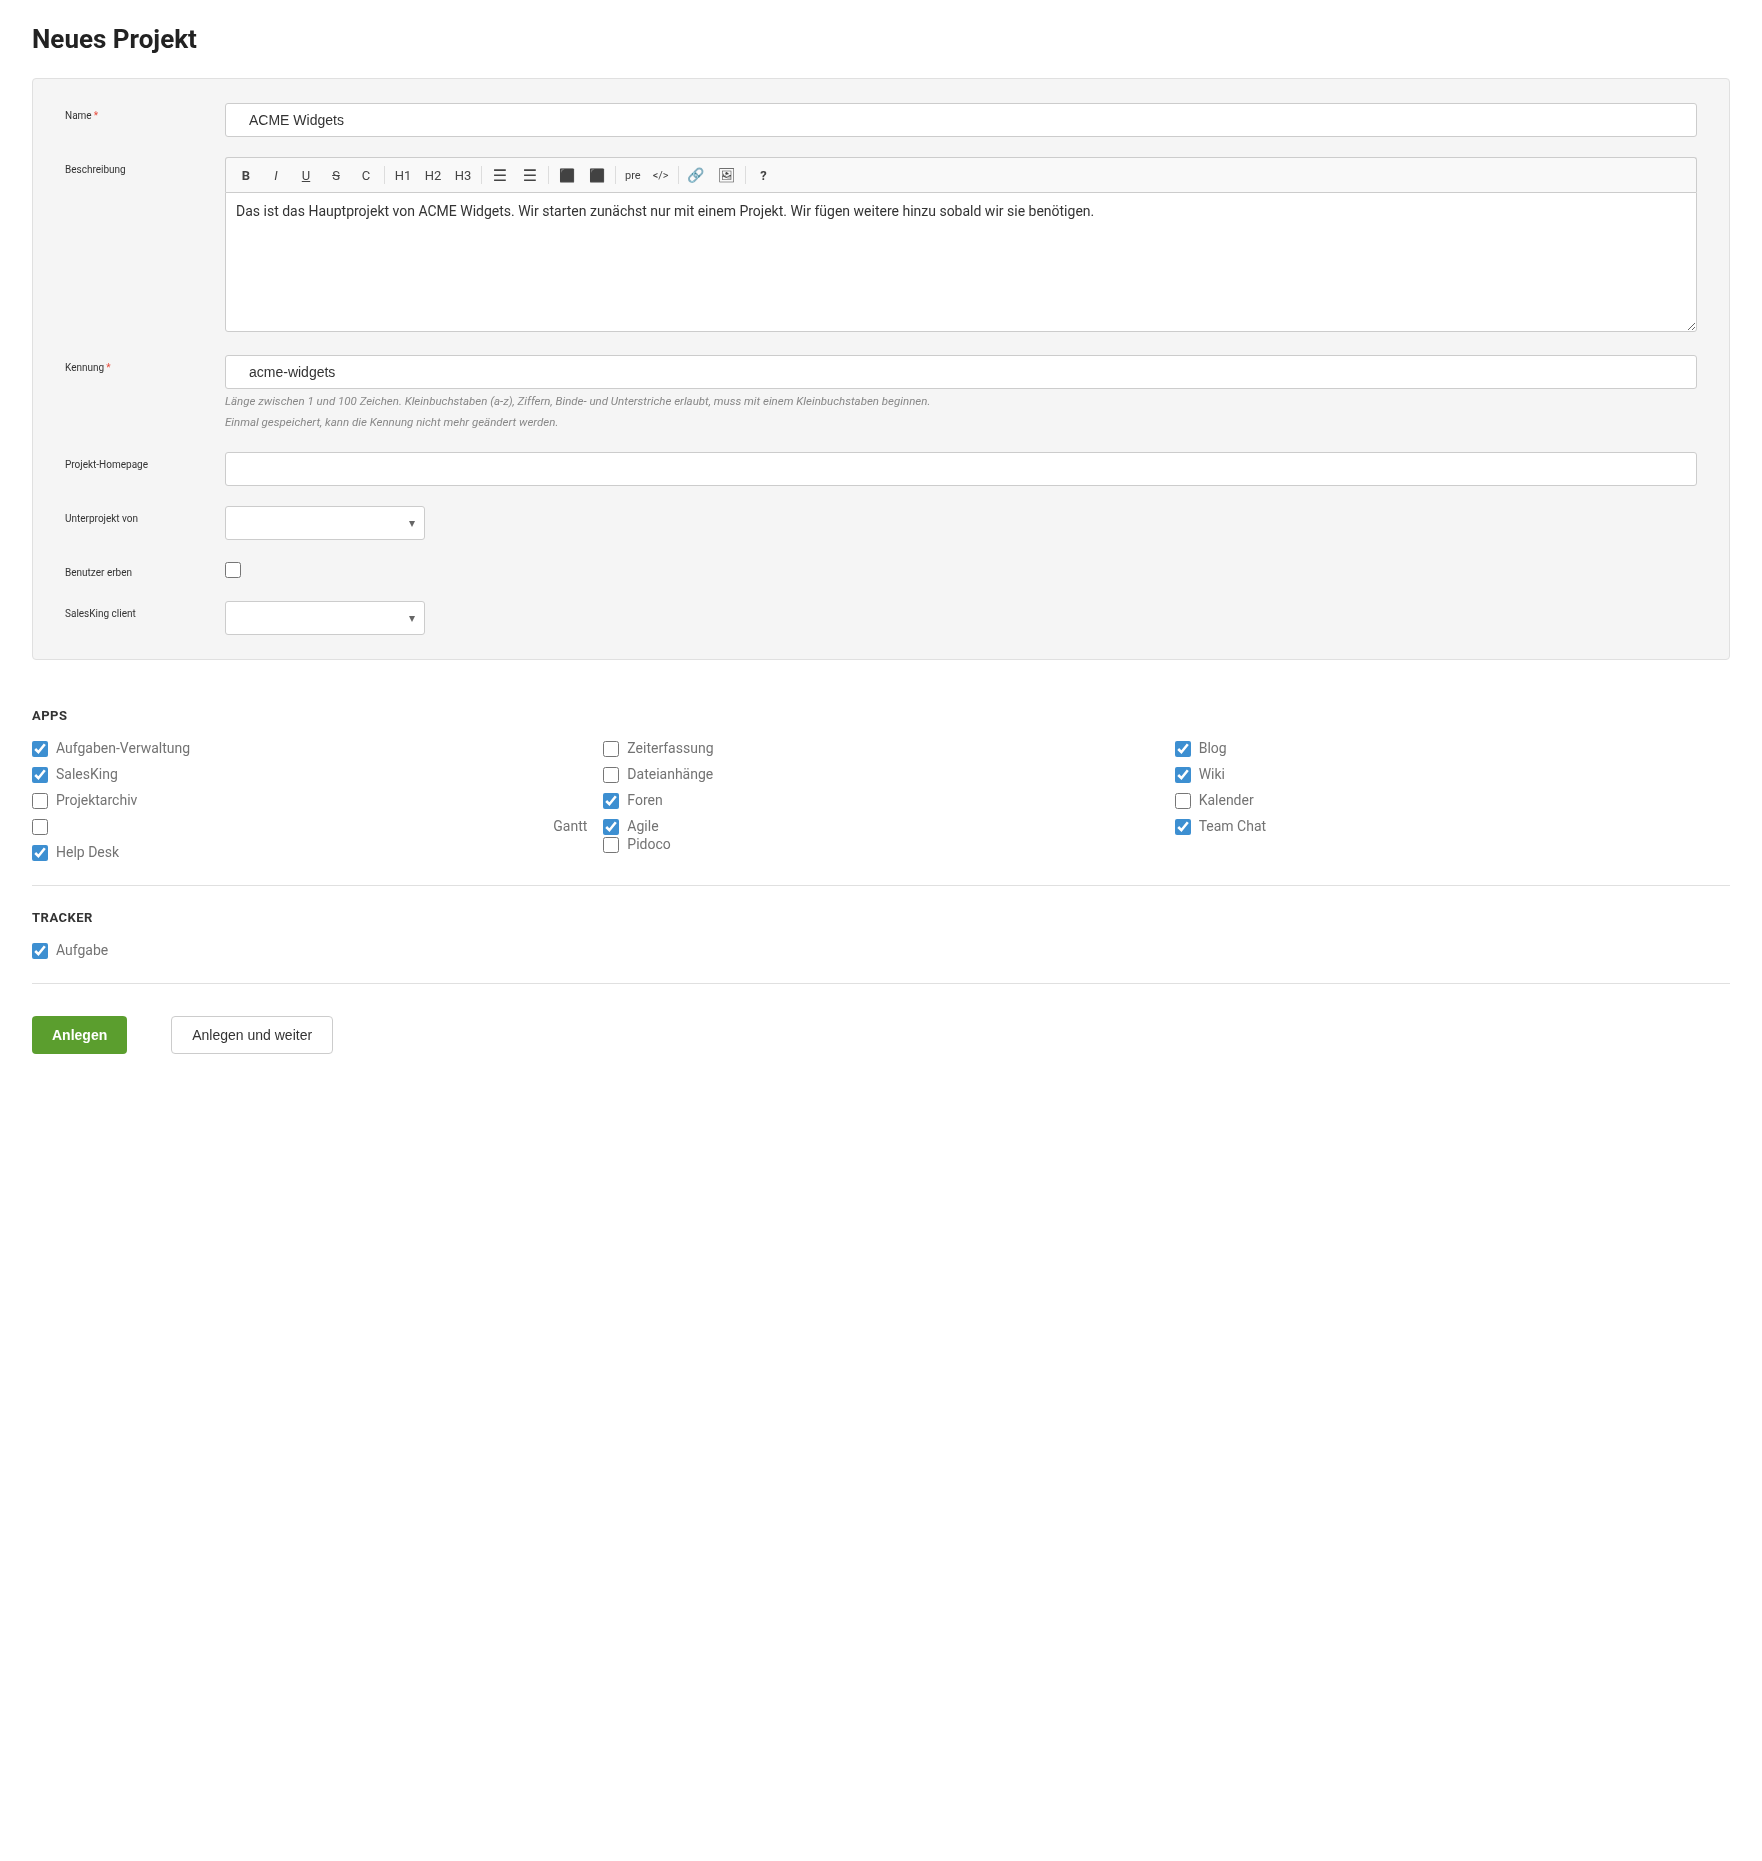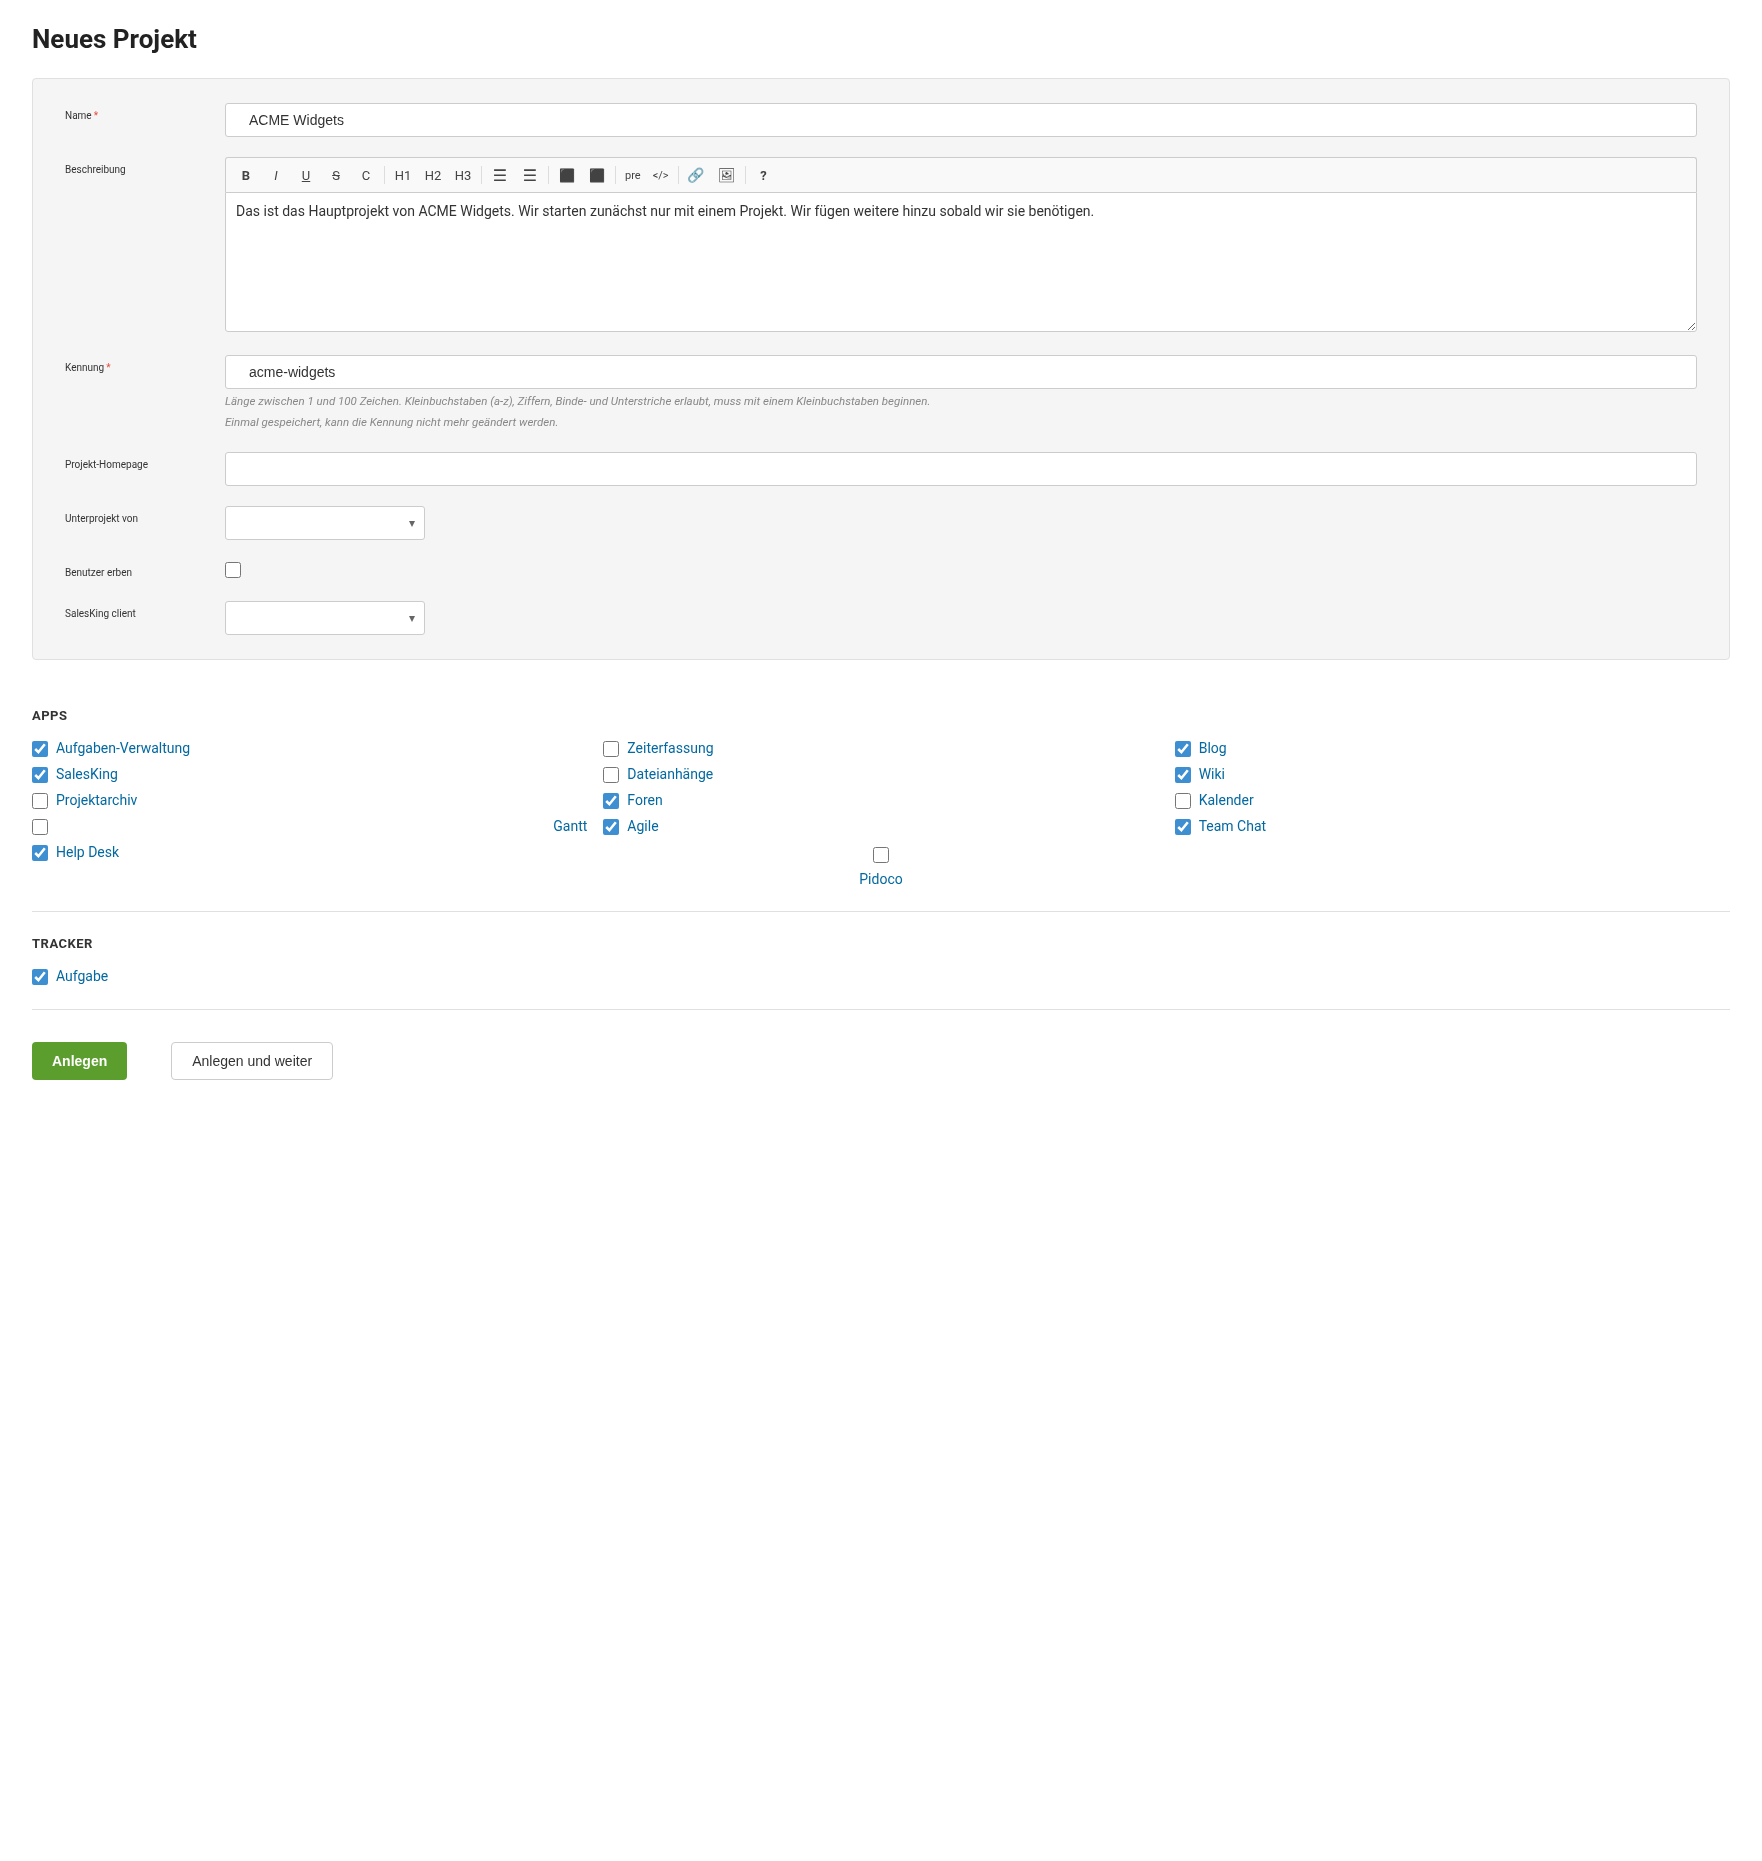--- a/index.html
+++ b/index.html
@@ -160,21 +160,21 @@
       align-items: center;
       gap: 8px;
     }
     .app-item input[type="checkbox"] {
       width: 16px;
       height: 16px;
       accent-color: #3d8fd1;
     }
     .app-item label {
       font-size: 14px;
-      color: #0369a1;
+      color: #737373;
       cursor: pointer;
     }
 
     
     input[type="checkbox"]:checked {
       accent-color: #3d8fd1;
     }
 
     
     .divider {
@@ -351,21 +351,21 @@
         <label for="app-dateianhange">Dateianhänge</label>
       </div>
       <div class="app-item" style="margin-top:8px;">
         <input type="checkbox" id="app-foren" checked="" style="">
         <label for="app-foren">Foren</label>
       </div>
       <div class="app-item" style="margin-top:8px;">
         <input type="checkbox" id="app-agile" checked="" style="">
         <label for="app-agile">Agile</label>
       </div>
-      <div class="app-item" style="margin-top:10px;flex-direction:column;">
+      <div class="app-item" style="margin-top:0;">
         <input type="checkbox" id="app-pidoco" style="">
         <label for="app-pidoco">Pidoco</label>
       </div>
     </div>
 
     <div>
       <div class="app-item">
         <input type="checkbox" id="app-blog" checked="" style="">
         <label for="app-blog">Blog</label>
       </div>

